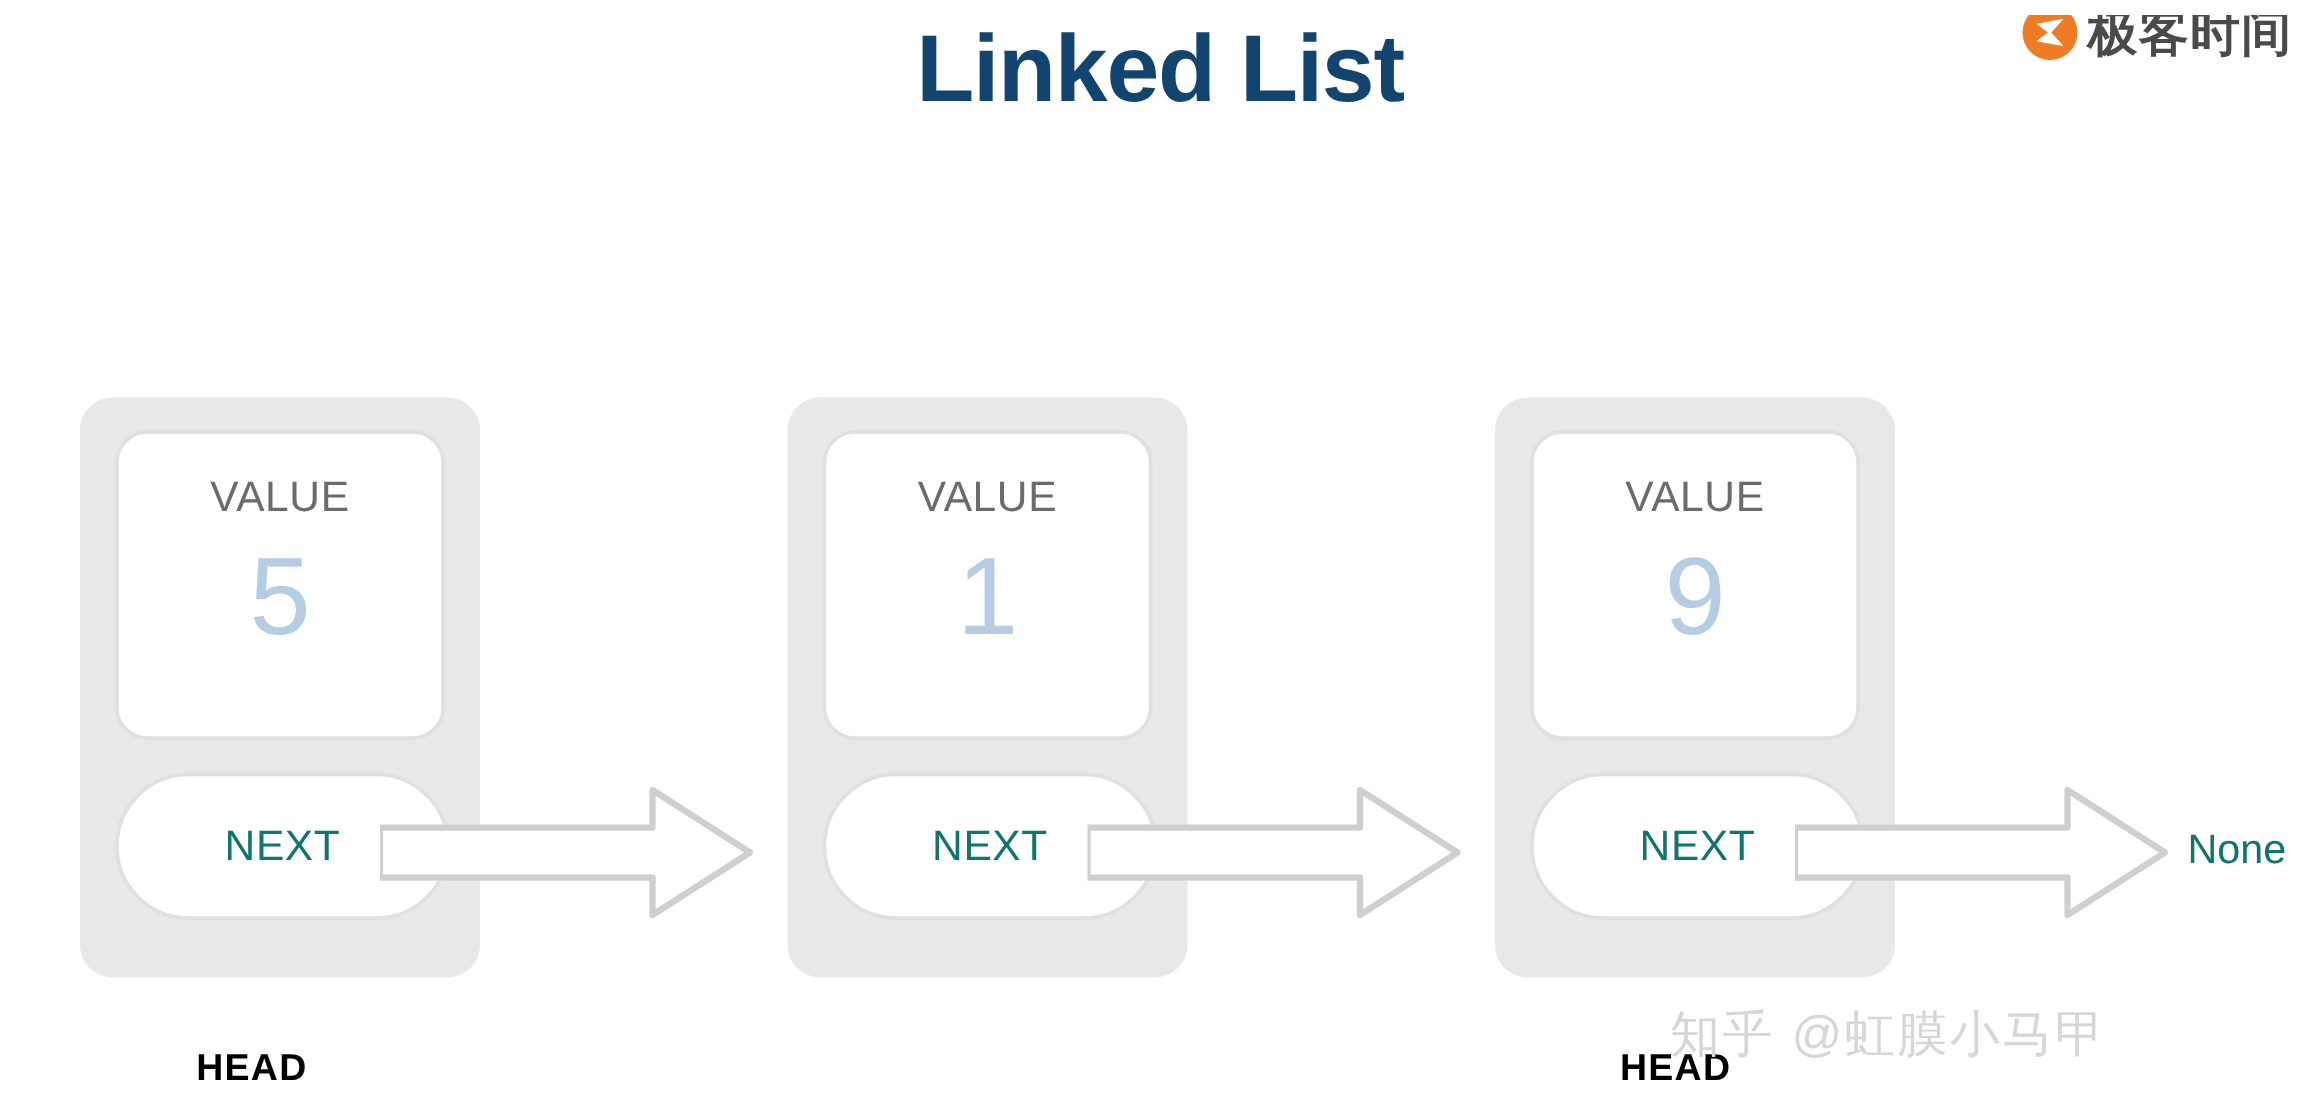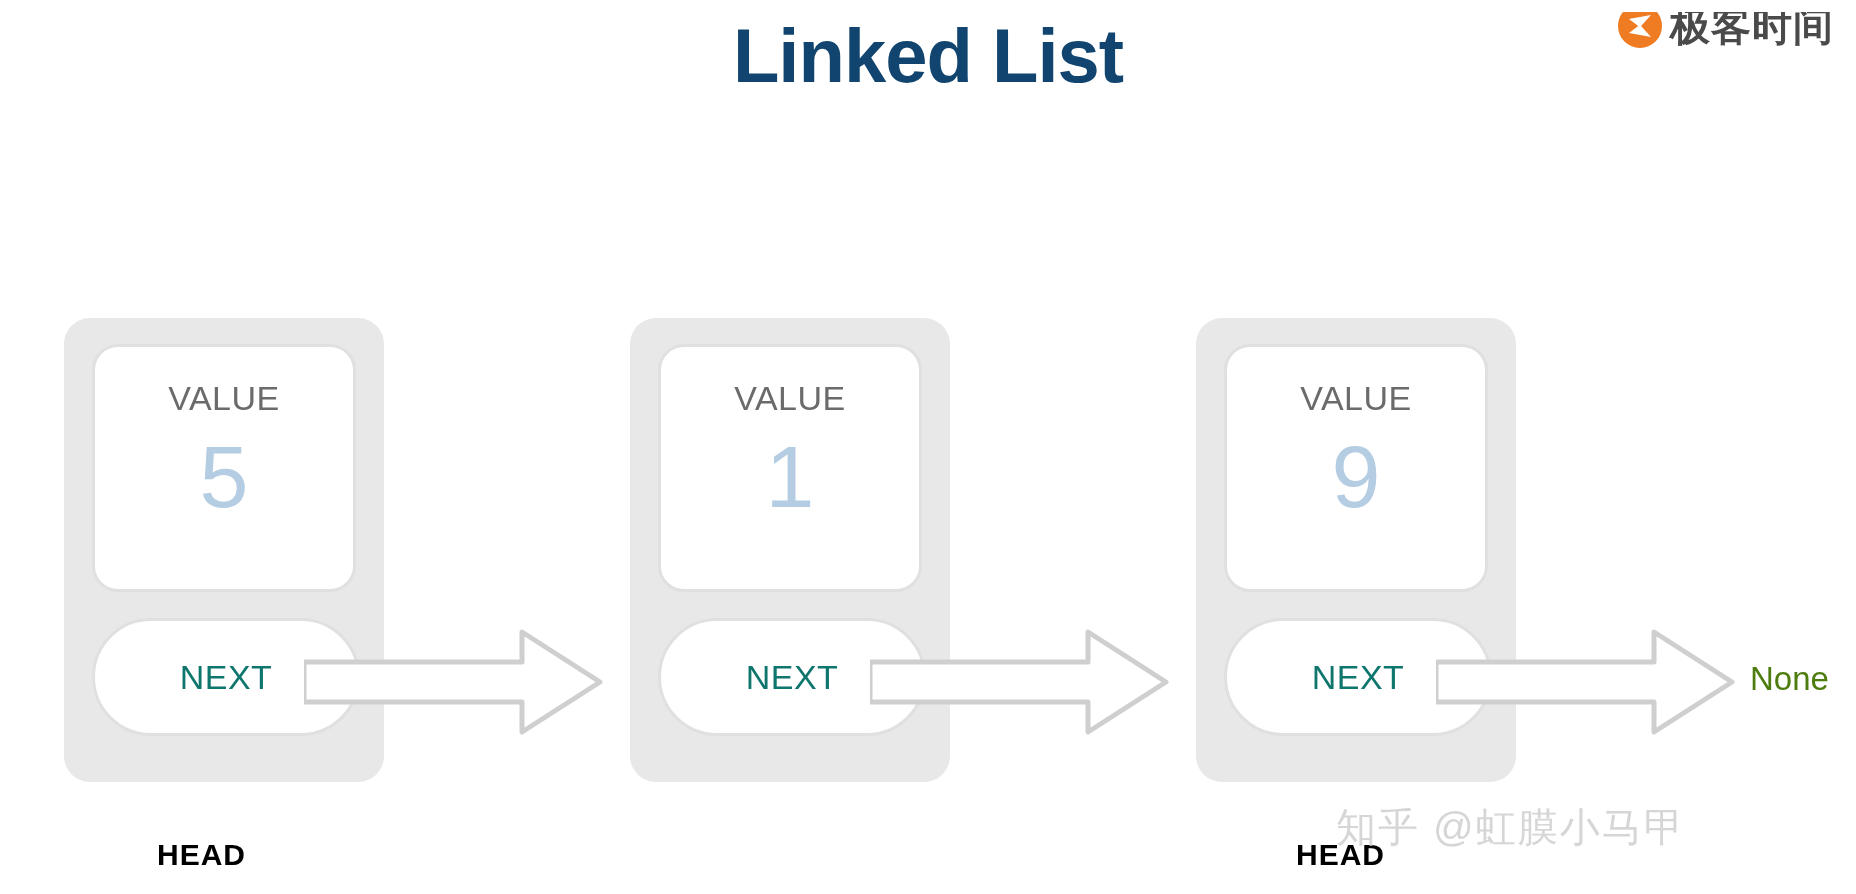--- a/index.html
+++ b/index.html
@@ -161,21 +161,21 @@
   .arrow svg { display: block; width: 300px; height: 116px; }
   .arrow-0 { left: 288px;  }
   .arrow-1 { left: 854px;  }
   .arrow-2 { left: 1420px; }
 
   .none-label {
     position: absolute;
     left: 1734px;
     top: 648px;
     font-size: 33px;
-    color: #4d7c0f;
+    color: #0f766e;
     white-space: nowrap;
   }
 
   
   .ptr-label {
     position: absolute;
     font-size: 30px;
     font-weight: bold;
     color: #000000;
     letter-spacing: 1px;

